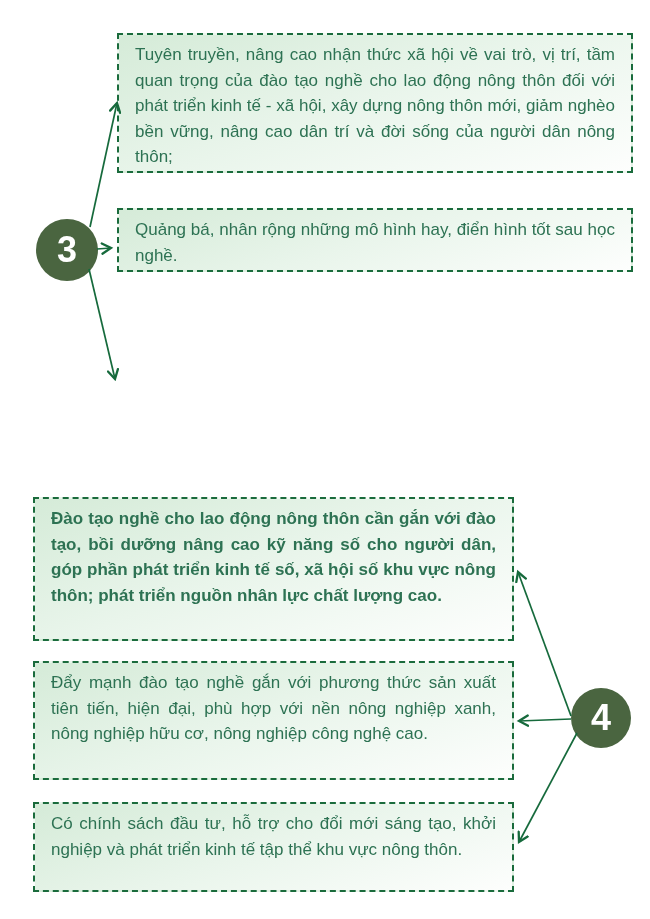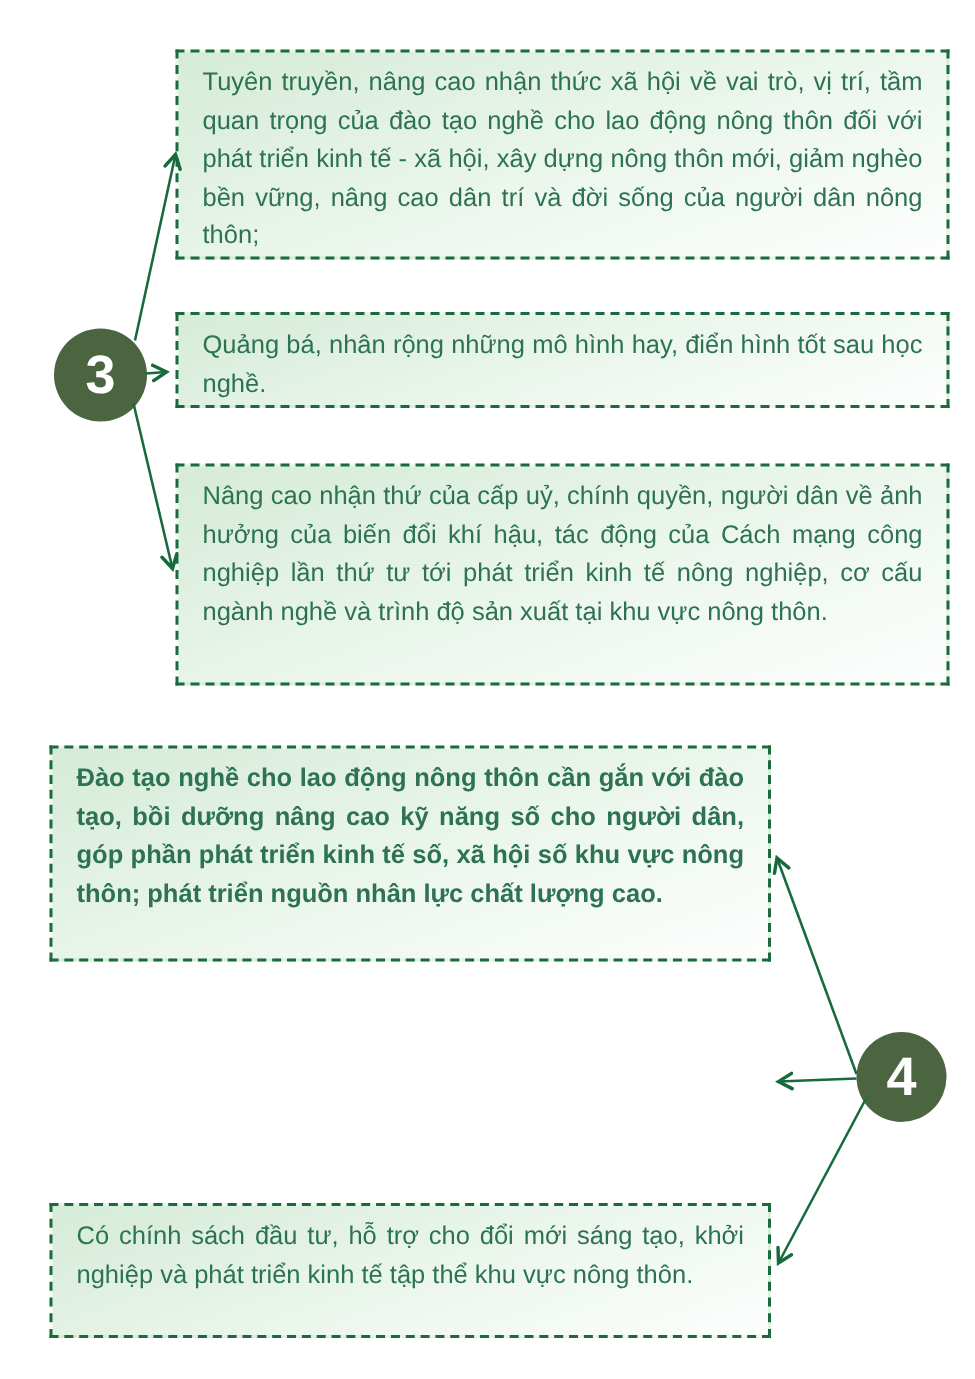--- a/index.html
+++ b/index.html
@@ -54,23 +54,23 @@
     stroke-width: 1.7;
   }
 </style>
 </head>
 <body>
 
 <div class="canvas">
 
   <div class="box box-1">Tuyên truyền, nâng cao nhận thức xã hội về vai trò, vị trí, tầm quan trọng của đào tạo nghề cho lao động nông thôn đối với phát triển kinh tế - xã hội, xây dựng nông thôn mới, giảm nghèo bền vững, nâng cao dân trí và đời sống của người dân nông thôn;</div>
   <div class="box box-2">Quảng bá, nhân rộng những mô hình hay, điển hình tốt sau học nghề.</div>
-  <div class="box box-3">Nâng cao nhận thứ của cấp uỷ, chính quyền, người dân về ảnh hưởng của biến đổi khí hậu, tác động của Cách mạng công nghiệp lần thứ tư tới phát triển kinh tế nông nghiệp, cơ cấu ngành nghề và trình độ sản xuất tại khu vực nông thôn.</div>
 
   <div class="box box-4">Đào tạo nghề cho lao động nông thôn cần gắn với đào tạo, bồi dưỡng nâng cao kỹ năng số cho người dân, góp phần phát triển kinh tế số, xã hội số khu vực nông thôn; phát triển nguồn nhân lực chất lượng cao.</div>
+  <div class="box box-5">Đẩy mạnh đào tạo nghề gắn với phương thức sản xuất tiên tiến, hiện đại, phù hợp với nền nông nghiệp xanh, nông nghiệp hữu cơ, nông nghiệp công nghệ cao.</div>
   <div class="box box-6">Có chính sách đầu tư, hỗ trợ cho đổi mới sáng tạo, khởi nghiệp và phát triển kinh tế tập thể khu vực nông thôn.</div>
 
   <div class="node-circle node-3">
     <span>3</span>
   </div>
   <div class="node-circle node-4">
     <span>4</span>
   </div>
 
   <svg class="connectors" viewBox="0 0 650 919" xmlns="http://www.w3.org/2000/svg">

